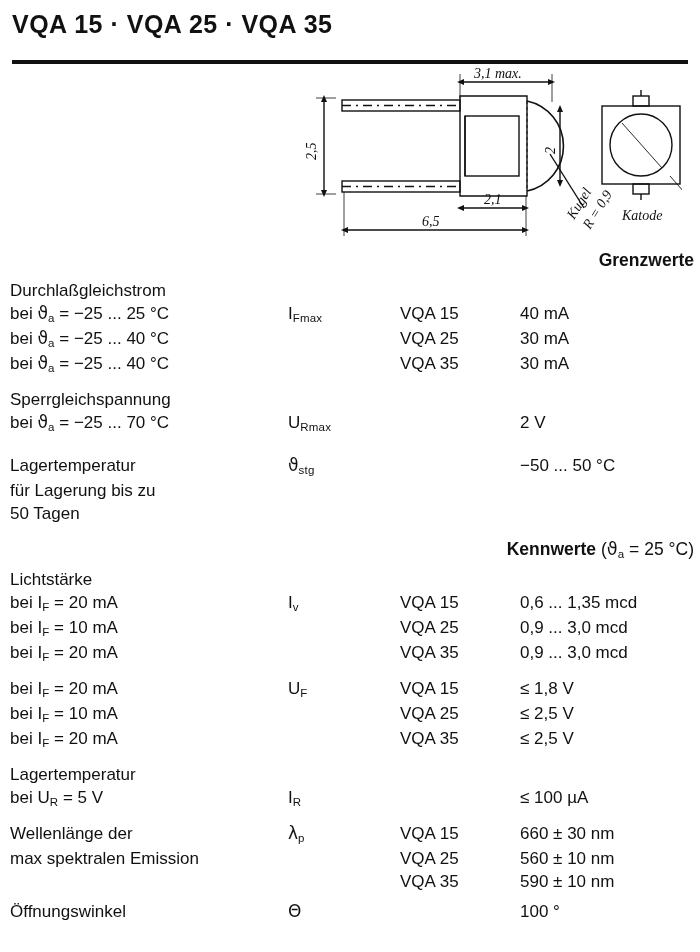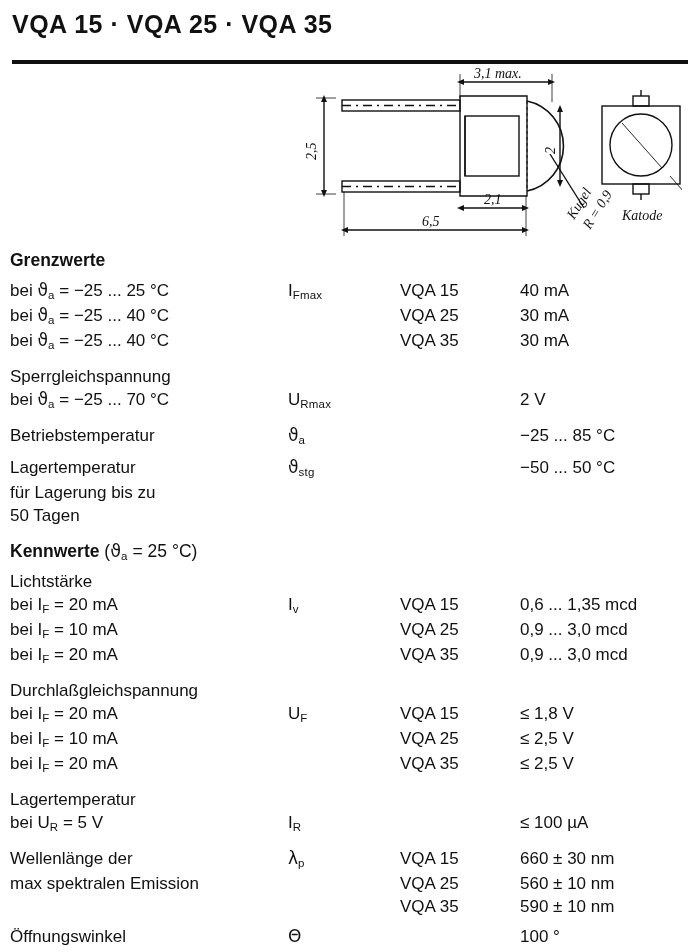--- a/index.html
+++ b/index.html
@@ -52,20 +52,21 @@
   .spec {
     position: absolute;
     left: 10px;
     top: 250px;
     width: 684px;
   }
   .section-head {
     font-size: 17.5px;
     font-weight: bold;
     margin: 0 0 8px 0;
+    text-align: right;
   }
   .section-head .light {
     font-weight: normal;
   }
   table.rows {
     border-collapse: collapse;
     width: 684px;
     table-layout: fixed;
   }
   table.rows td {
@@ -179,20 +180,26 @@
   </div>
 
   <div class="spec">
 
     <div class="section-head">
       <span>Grenzwerte</span>
     </div>
 
     <table class="rows">
       <tbody>
+          <tr>
+        <td class="c-desc">Durchlaßgleichstrom</td>
+        <td class="c-sym"></td>
+            <td class="c-type"></td>
+            <td class="c-val"></td>
+      </tr>
       <tr>
         <td class="c-desc">bei&nbsp;<span class="greek">ϑ</span><sub>a</sub> = −25 ... 25&nbsp;°C</td>
         <td class="c-sym sym">I<sub>Fmax</sub></td>
         <td class="c-type sym">VQA 15</td>
         <td class="c-val sym">40 mA</td>
       </tr>
       <tr>
         <td class="c-desc">bei&nbsp;<span class="greek">ϑ</span><sub>a</sub> = −25 ... 40&nbsp;°C</td>
         <td class="c-sym"></td>
         <td class="c-type sym">VQA 25</td>
@@ -219,26 +226,20 @@
         <td class="c-desc">bei&nbsp;<span class="greek">ϑ</span><sub>a</sub> = −25 ... 70&nbsp;°C</td>
         <td class="c-sym sym">U<sub>Rmax</sub></td>
         <td class="c-type"></td>
         <td class="c-val sym">2 V</td>
       </tr>
 
       <tr class="gap">
             <td colspan="4"></td>
           </tr>
 
-      <tr>
-        <td class="c-desc">Betriebstemperatur</td>
-        <td class="c-sym sym"><span class="greek">ϑ</span><sub>a</sub></td>
-        <td class="c-type"></td>
-        <td class="c-val sym">−25 ... 85 °C</td>
-      </tr>
 
       <tr class="smallgap">
             <td colspan="4"></td>
           </tr>
 
       <tr>
         <td class="c-desc">Lagertemperatur</td>
         <td class="c-sym sym"><span class="greek">ϑ</span><sub>stg</sub></td>
         <td class="c-type"></td>
         <td class="c-val sym">−50 ... 50 °C</td>
@@ -288,26 +289,20 @@
         <td class="c-sym"></td>
         <td class="c-type sym">VQA 35</td>
         <td class="c-val sym">0,9 ... 3,0 mcd</td>
       </tr>
 
       <tr class="gap">
             <td colspan="4"></td>
           </tr>
 
       <tr>
-        <td class="c-desc">Durchlaßgleichspannung</td>
-        <td class="c-sym"></td>
-            <td class="c-type"></td>
-            <td class="c-val"></td>
-      </tr>
-      <tr>
         <td class="c-desc">bei I<sub>F</sub> = 20 mA</td>
         <td class="c-sym sym">U<sub>F</sub></td>
         <td class="c-type sym">VQA 15</td>
         <td class="c-val sym">≤ 1,8 V</td>
       </tr>
       <tr>
         <td class="c-desc">bei I<sub>F</sub> = 10 mA</td>
         <td class="c-sym"></td>
         <td class="c-type sym">VQA 25</td>
         <td class="c-val sym">≤ 2,5 V</td>

